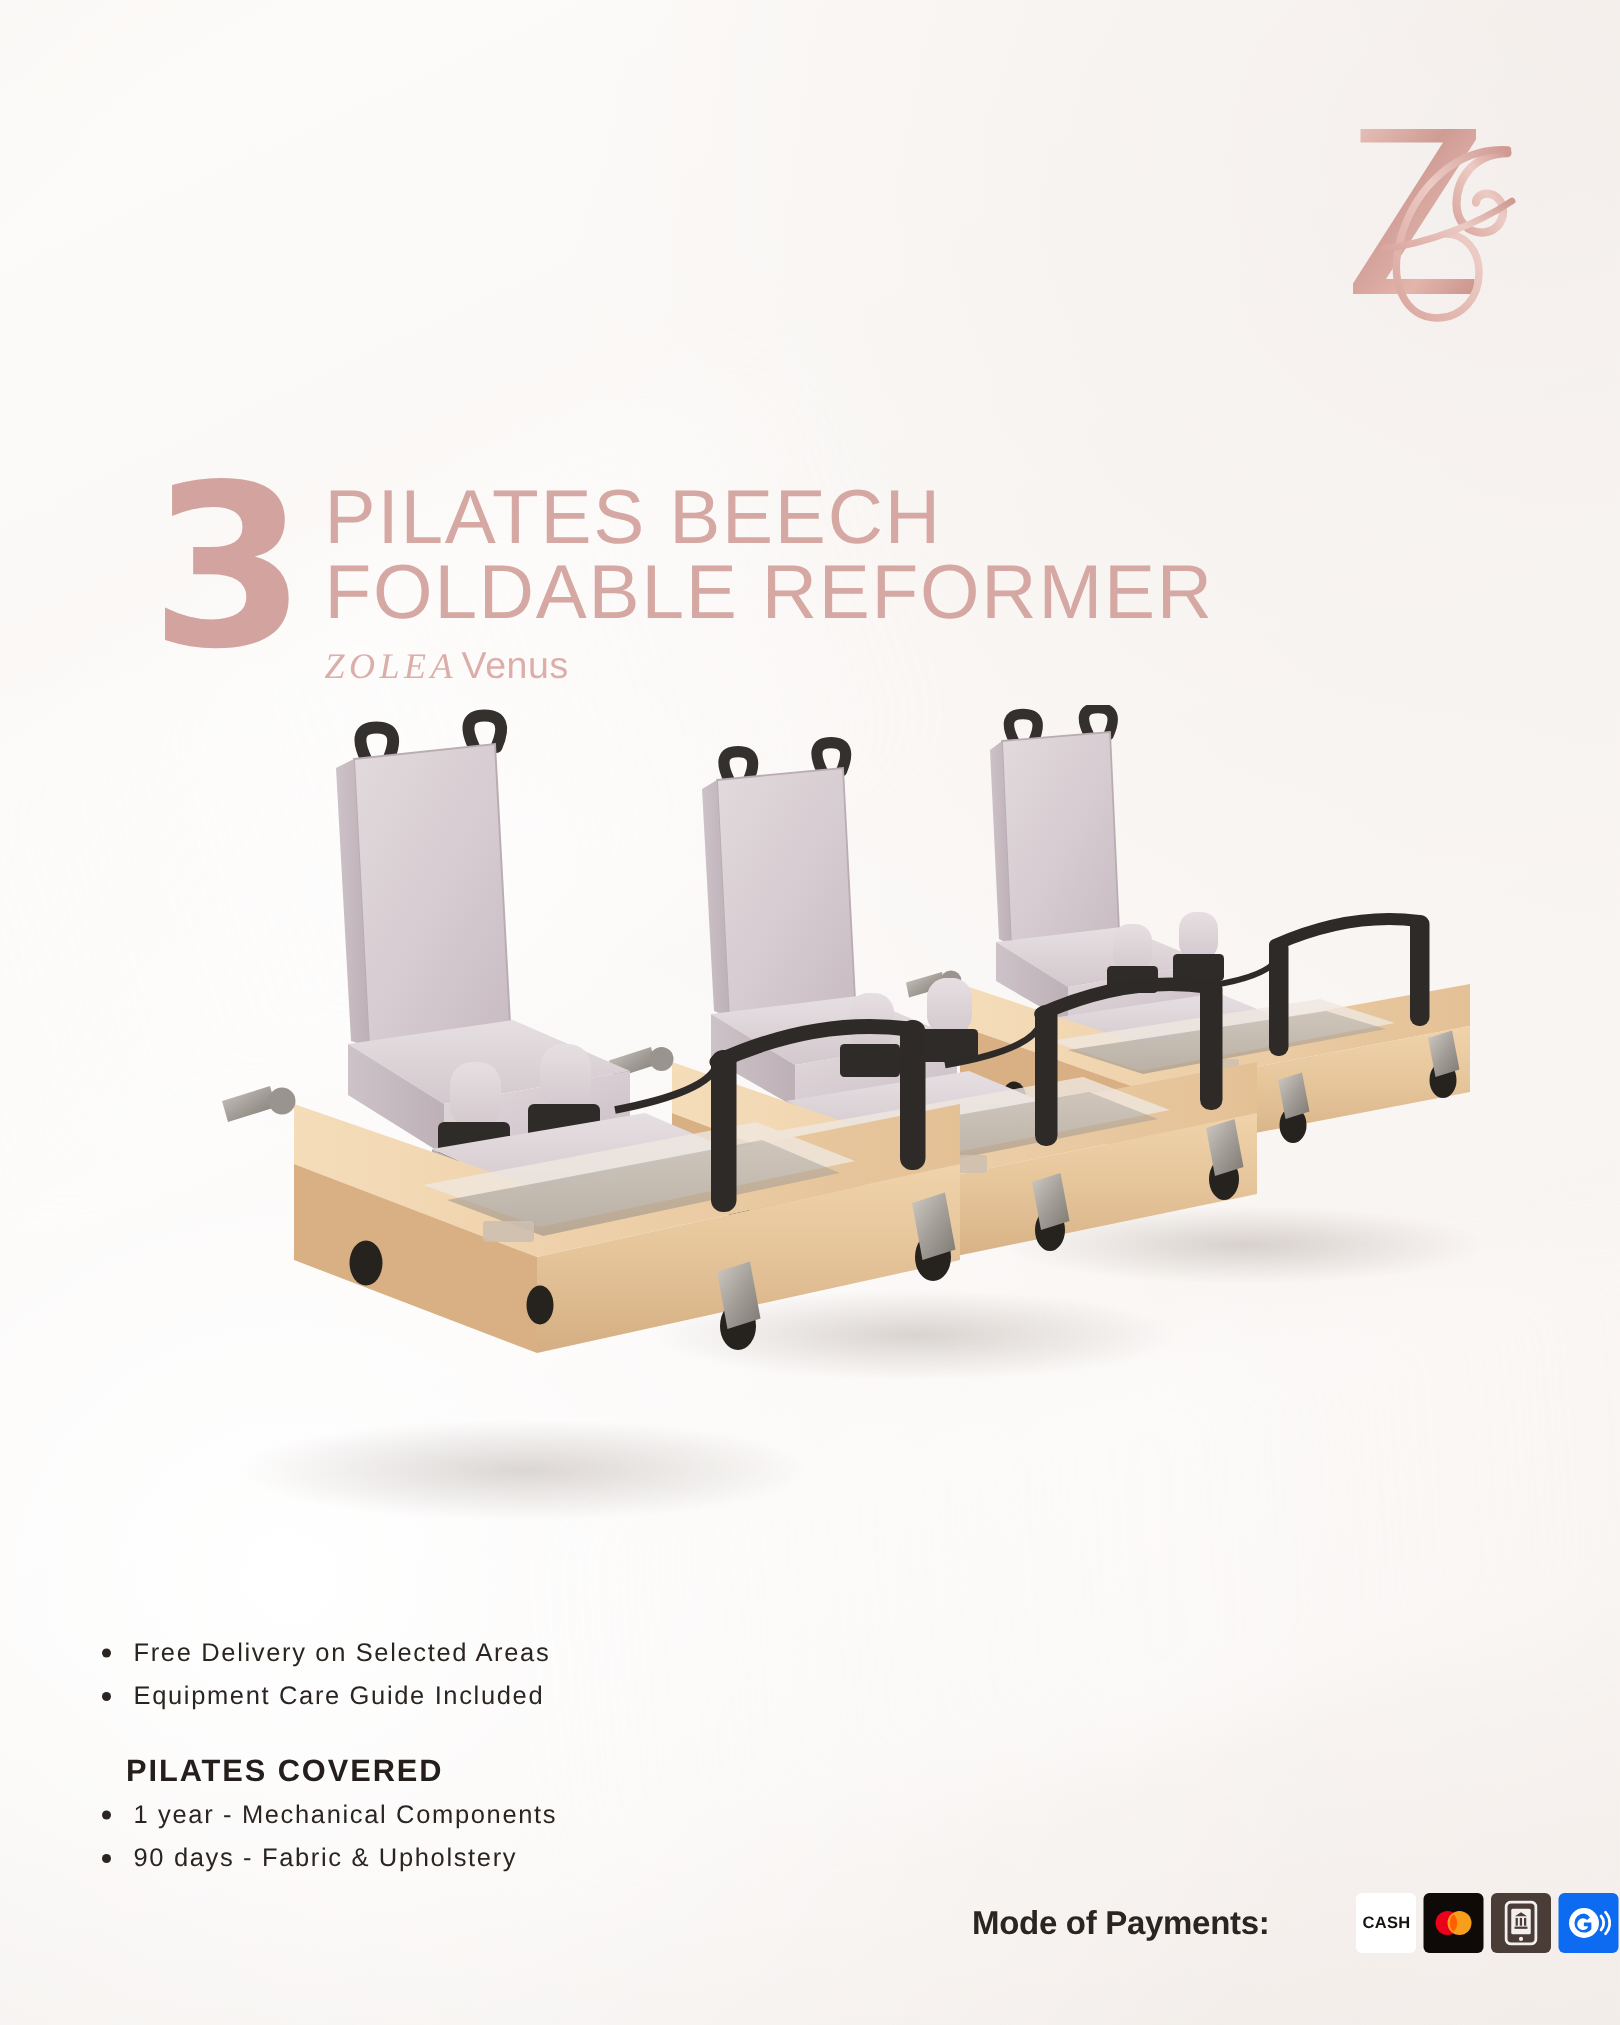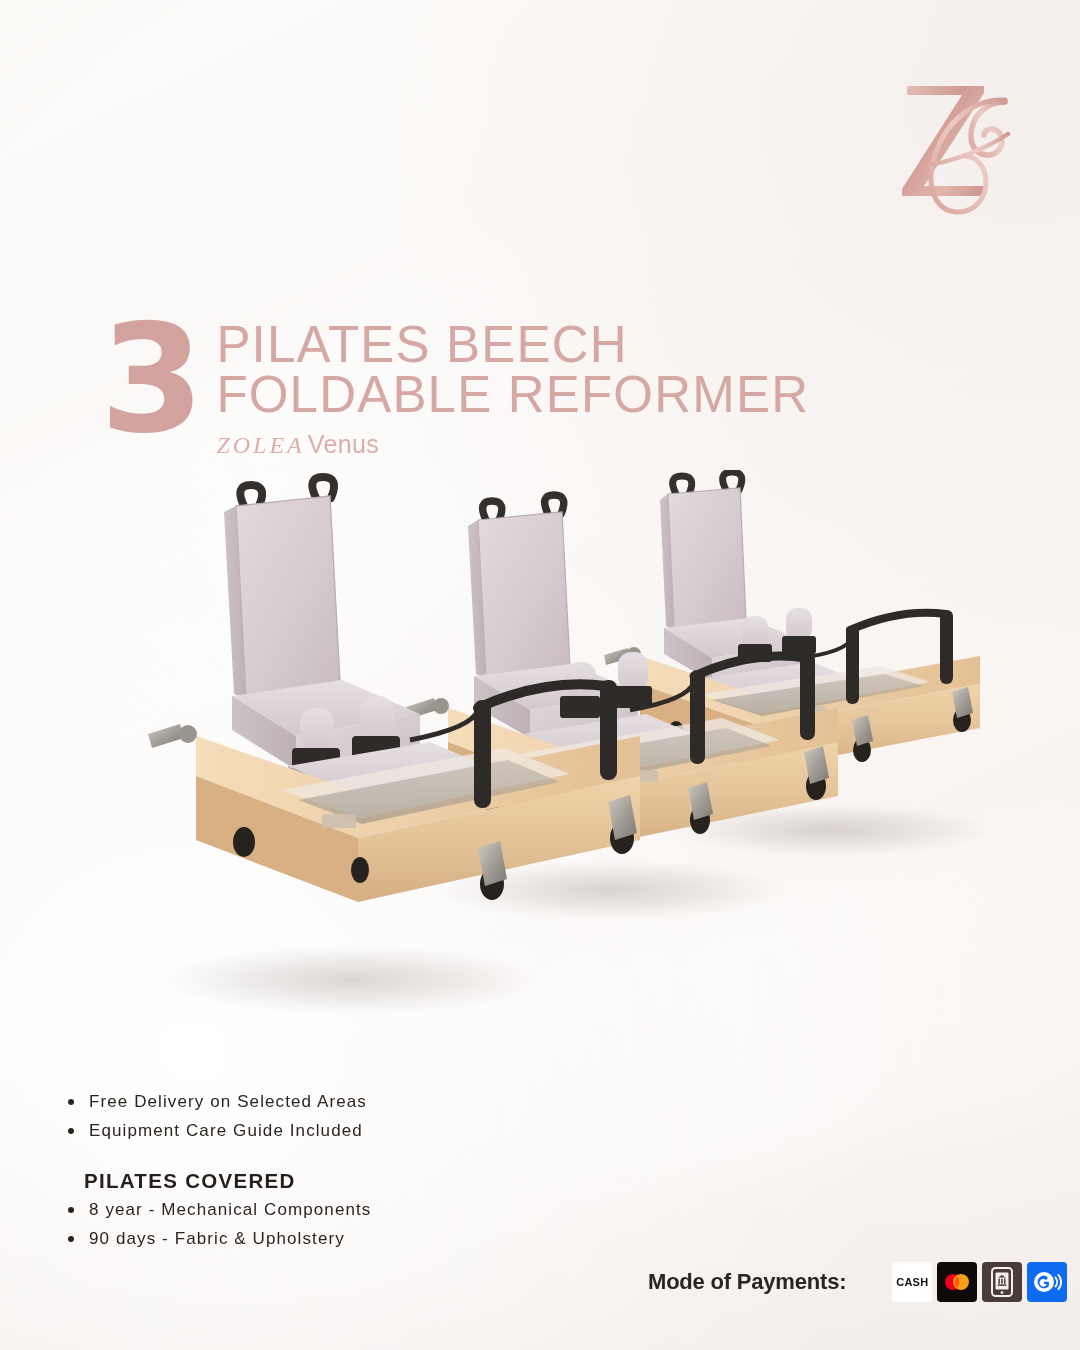--- a/index.html
+++ b/index.html
@@ -77,21 +77,21 @@
     content:""; position:absolute; left:6px; top:11px;
     width:6px; height:6px; border-radius:50%; background:#2b2522;
   }
   #warranty-heading{
     margin:25px 0 3px 22px; font-size:20.5px; font-weight:700;
     letter-spacing:1.3px; color:#241f1c;
     font-family:"Liberation Sans", sans-serif;
   }
 
   
-  #payments{ position:absolute; left:648px; top:1262px; display:flex; align-items:center; }
+  #payments{ position:absolute; left:648px; top:1262px; display:flex; align-items:center;gap:12px; }
   #pay-label{
     font-size:22px; font-weight:700; color:#2b2522; letter-spacing:-.2px;
     margin-right:18px; white-space:nowrap;
     font-family:"Liberation Sans", sans-serif;
   }
   .paybadges{ display:flex; gap:5px; align-items:center; }
   .badge{
     width:40px; height:40px; border-radius:4px;
     display:flex; align-items:center; justify-content:center; overflow:hidden;
   }
@@ -316,21 +316,21 @@
     </svg>
   </div>
 
   <div id="features">
     <ul class="blist">
       <li>Free Delivery on Selected Areas</li>
       <li>Equipment Care Guide Included</li>
     </ul>
     <div id="warranty-heading">PILATES COVERED</div>
     <ul class="blist">
-      <li>8 year - Mechanical Components</li>
+      <li>1 year - Mechanical Components</li>
       <li>90 days - Fabric &amp; Upholstery</li>
     </ul>
   </div>
 
   <div id="payments">
     <div id="pay-label">Mode of Payments:</div>
     <div class="paybadges">
 
       <div class="badge cash">
         <span>CASH</span>

